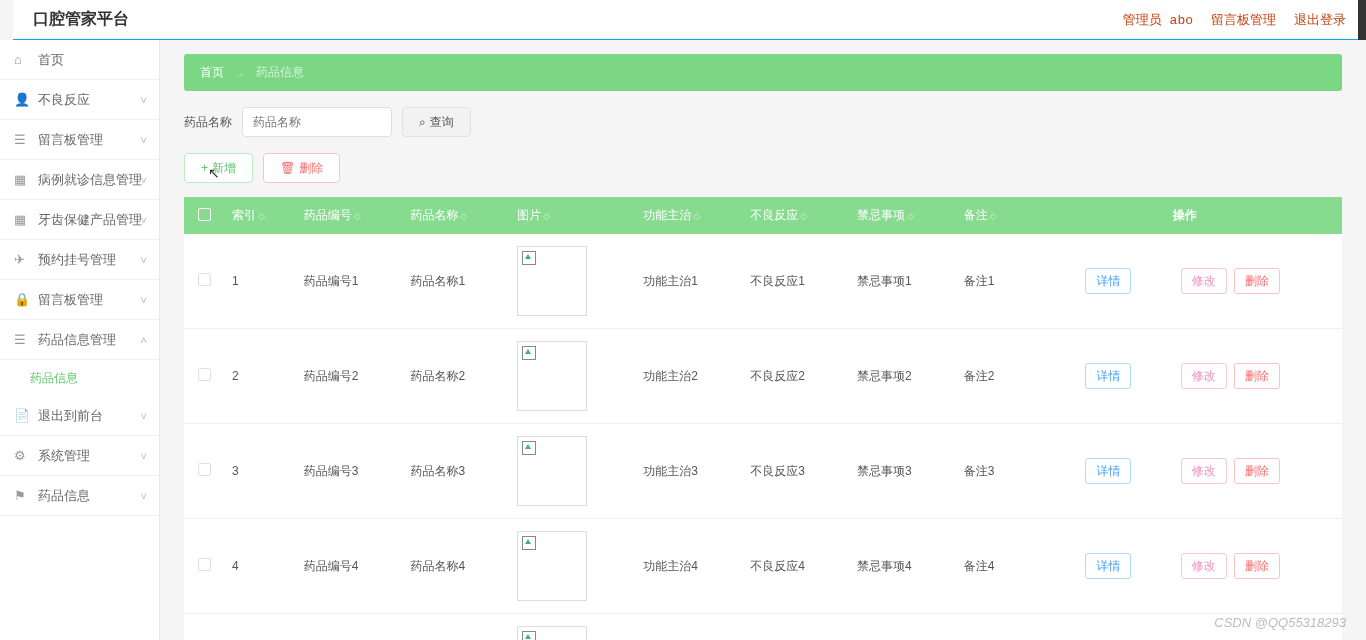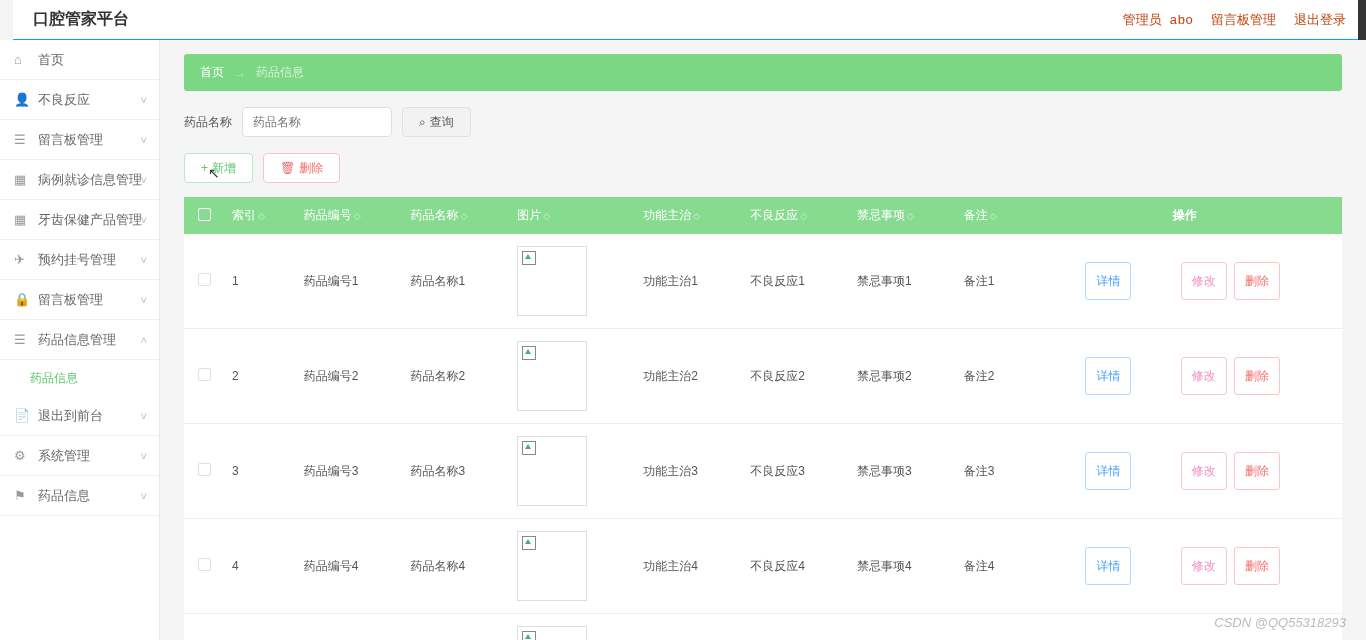--- a/index.html
+++ b/index.html
@@ -30,21 +30,21 @@
 .table { width: 100%; border-collapse: collapse; background: #fff; }
 .table th { background: #86db8f; color: #fff; font-weight: normal; font-size: 12px; padding: 10px 8px; text-align: left; }
 .table th .sort { font-size: 9px; opacity: 0.6; margin-left: 2px; }
 .table td { padding: 12px 8px; border-bottom: 1px solid #ebeef5; font-size: 12px; color: #555; vertical-align: middle; }
 .table .checkbox-cell { text-align: center; width: 40px; }
 .checkbox { width: 13px; height: 13px; border: 1px solid #dcdfe6; display: inline-block; border-radius: 2px; background: #fff; }
 .th-checkbox { width: 13px; height: 13px; border: 1px solid #fff; display: inline-block; border-radius: 2px; }
 .img-placeholder { width: 70px; height: 70px; border: 1px solid #ddd; position: relative; background: #fff; }
 .img-placeholder::before { content: ""; position: absolute; top: 4px; left: 4px; width: 12px; height: 12px; border: 1px solid #888; }
 .img-placeholder::after { content: ""; position: absolute; top: 7px; left: 7px; width: 0; height: 0; border-left: 3px solid transparent; border-right: 3px solid transparent; border-bottom: 5px solid #4a9; }
-.row-btn { display: inline-flex; align-items: center; height: 38px; padding: 0 10px; border-radius: 3px; font-size: 12px; cursor: pointer; border: 1px solid; margin-right: 4px; background: #fff; }
+.row-btn { display: inline-flex; align-items: center; height: 26px; padding: 0 10px; border-radius: 3px; font-size: 12px; cursor: pointer; border: 1px solid; margin-right: 4px; background: #fff; }
 .row-btn.detail { color: #409eff; border-color: #b3d8ff; }
 .row-btn.edit2 { color: #f08fc0; border-color: #f7c5dd; margin-left: 42px; }
 .row-btn.delete { color: #f56c6c; border-color: #fbc4c4; }
 .watermark { position: fixed; bottom: 10px; right: 20px; color: rgba(120,120,120,0.5); font-size: 13px; font-style: italic; pointer-events: none; }
 .cursor { position: absolute; top: 165px; left: 208px; font-size: 14px; pointer-events: none; }
 .scrollbar-right { position: fixed; right: 0; top: 0; width: 8px; height: 40px; background: #333; }
 </style>
 </head>
 <body>
 

